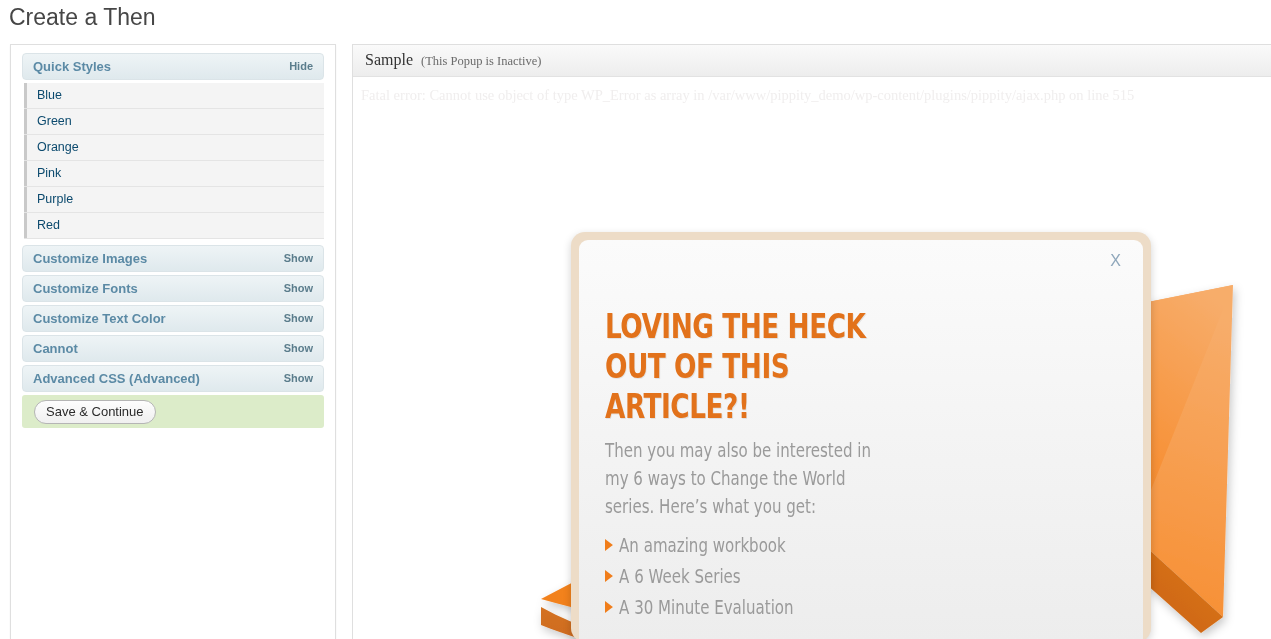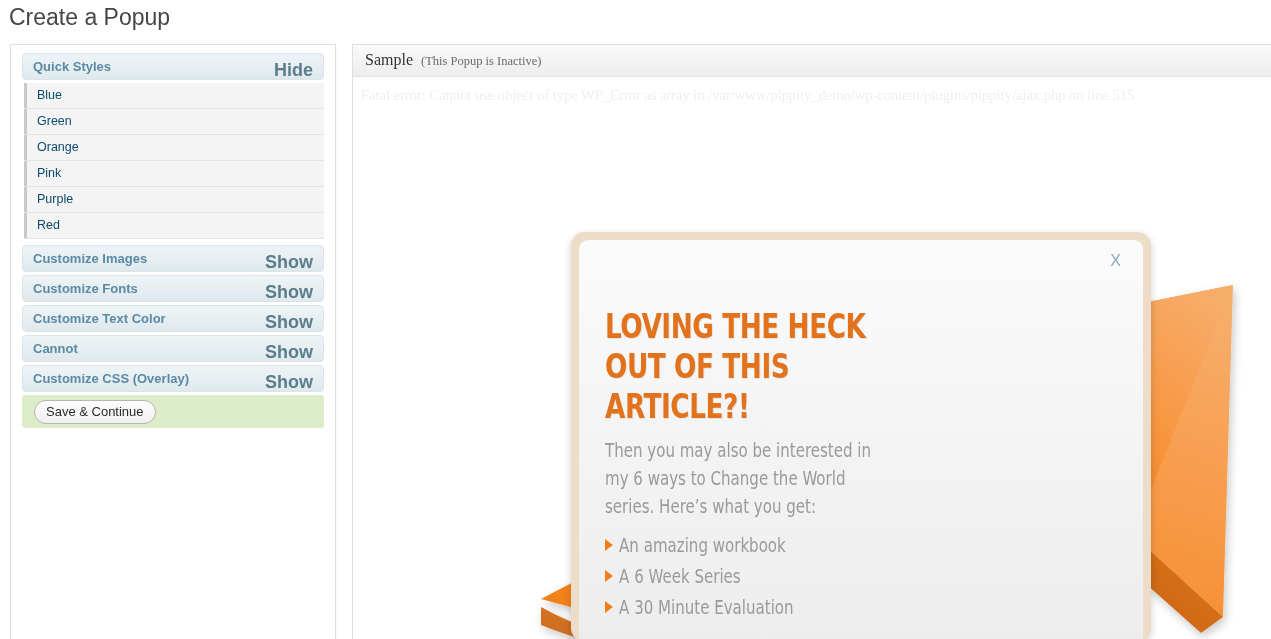--- a/index.html
+++ b/index.html
@@ -62,21 +62,21 @@
     background: linear-gradient(to bottom, #eef4f6 0%, #dfe9ed 100%);
     border: 1px solid #dbe4e8;
     box-sizing: border-box;
   }
   .sec-head .label {
     position: absolute; left: 10px; top: 5px;
     font-size: 13px; font-weight: bold; color: #5b8aa5;
   }
   .sec-head .toggle {
     position: absolute; right: 10px; top: 6px;
-    font-size: 18px; font-weight: bold; color: #5b7d8c;
+    font-size: 11px; font-weight: bold; color: #5b7d8c;
   }
 
   
   .qs-list { margin: 0 0 6px 2px; }
   .qs-item {
     position: relative;
     height: 26px;
     background: #f4f4f4;
     border-bottom: 1px solid #e4e4e4;
     box-sizing: border-box;
@@ -210,21 +210,21 @@
     border-top: 6px solid transparent;
     border-bottom: 6px solid transparent;
     border-left: 9px solid #f07d1a;
   }
 </style>
 </head>
 <body>
 
 <div id="root">
 
-  <div class="page-title">Create a Popup</div>
+  <div class="page-title">Create a Then</div>
 
   <div class="stylize-panel">
 
 
     <div class="panel-body">
 
       <div class="sec-head">
         <span class="label">Quick Styles</span>
         <span class="toggle">Hide</span>
       </div>
@@ -260,21 +260,21 @@
       </div>
       <div class="sec-head">
         <span class="label">Customize Text Color</span>
         <span class="toggle">Show</span>
       </div>
       <div class="sec-head">
         <span class="label">Cannot</span>
         <span class="toggle">Show</span>
       </div>
       <div class="sec-head">
-        <span class="label">Customize CSS (Overlay)</span>
+        <span class="label">Advanced CSS (Advanced)</span>
         <span class="toggle">Show</span>
       </div>
 
       <div class="save-bar">
         <button class="save-btn">Save &amp; Continue</button>
       </div>
 
     </div>
   </div>
 

